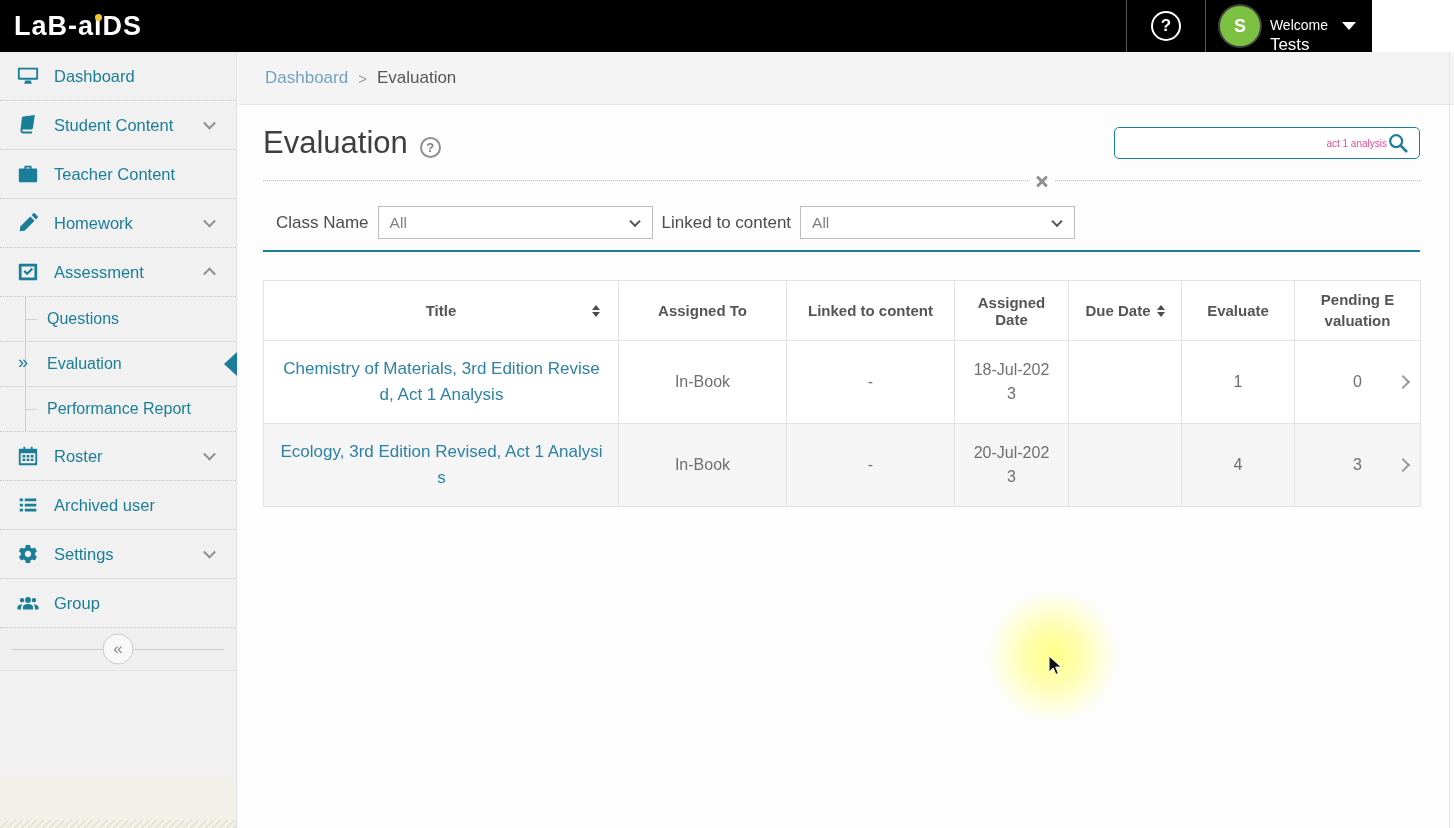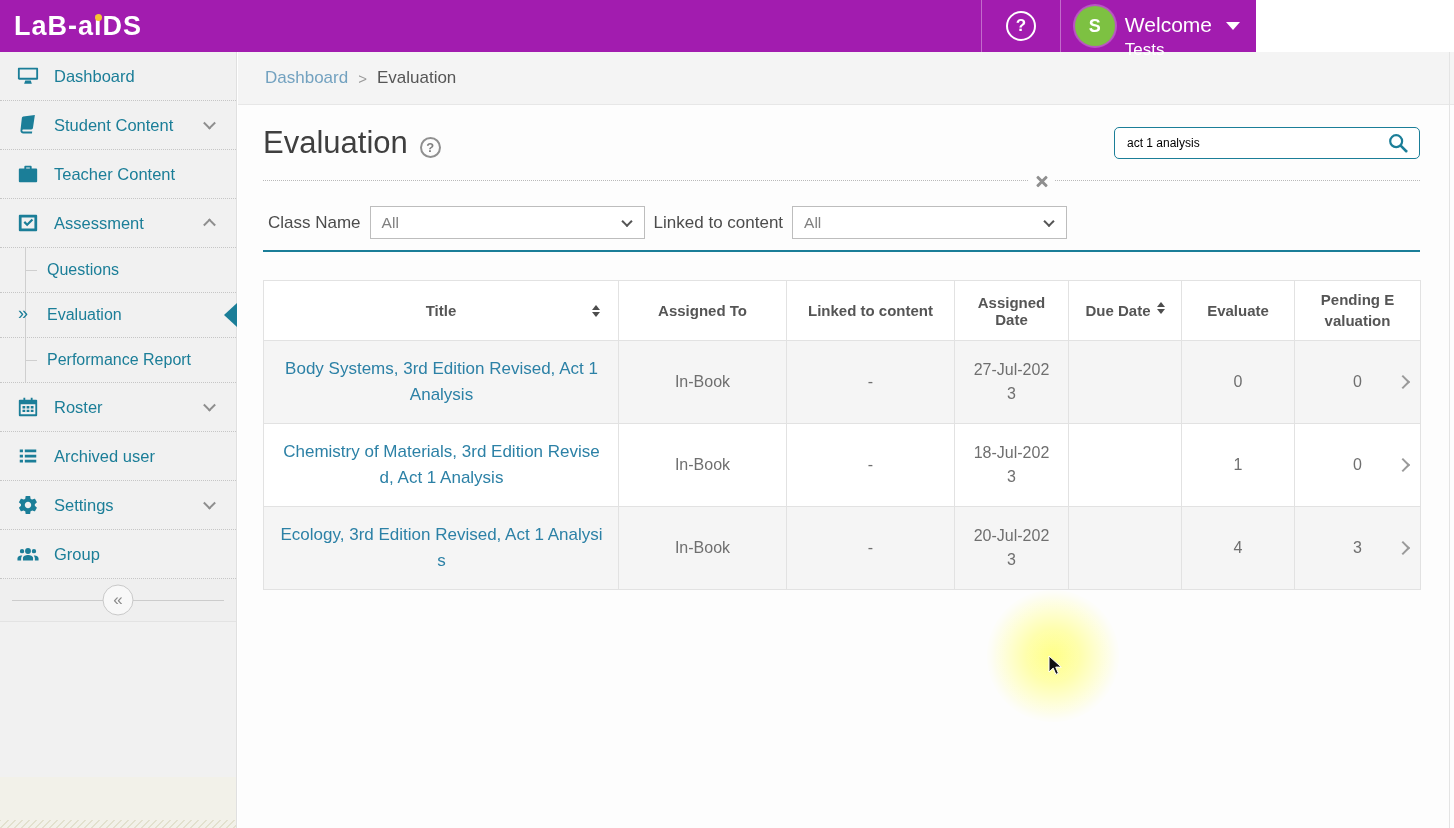--- a/index.html
+++ b/index.html
@@ -3,32 +3,32 @@
 <meta charset="utf-8">
 <style>
   * { margin:0; padding:0; box-sizing:border-box; }
   html,body { width:1454px; height:828px; }
   body {
     font-family:"Liberation Sans", sans-serif;
     background:#ffffff; position:relative; overflow:hidden; color:#555;
   }
 
   
-  .topbar{position:absolute;top:0;left:0;width:1256px;height:52px;background:#a21caf;display:flex;align-items:center;z-index:30;}
+  .topbar{position:absolute;top:0;left:0;width:1372px;height:52px;background:#000000;display:flex;align-items:center;z-index:30;}
   .logo{position:relative;margin-left:14px;color:#fff;font-weight:bold;font-size:27px;letter-spacing:1px;cursor:pointer;}
   .logo .logo-dot{position:absolute;left:81px;top:3px;width:7px;height:7px;border-radius:50%;background:#f5c531;}
   .topbar-right{margin-left:auto;display:flex;align-items:center;height:100%;}
   .tb-divider{width:1px;height:100%;background:rgba(255,255,255,0.35);}
   .help-wrap{width:78px;display:flex;justify-content:center;align-items:center;height:100%;cursor:pointer;}
   .help-circle{width:30px;height:30px;border:2px solid #fff;border-radius:50%;display:flex;align-items:center;justify-content:center;}
   .help-circle::before{content:"?";color:#fff;font-size:17px;font-weight:bold;}
   .user-wrap{display:flex;align-items:center;padding:0 16px 0 14px;height:100%;cursor:pointer;}
   .avatar{width:40px;height:40px;border-radius:50%;background:#7dc142;color:#fff;font-weight:bold;font-size:18px;display:flex;align-items:center;justify-content:center;box-shadow:0 0 0 2px rgba(255,255,255,0.25);}
   .welcome{color:#fff;margin-left:10px;line-height:1.25;}
-  .welcome .w1{font-size:21px;margin-top:20px;}
+  .welcome .w1{font-size:14px;margin-top:20px;}
   .welcome .w2{font-size:17px;}
   .caret-down{margin-left:14px;width:0;height:0;border-left:7px solid transparent;border-right:7px solid transparent;border-top:8px solid #fff;}
 
   
   .sidebar{position:absolute;top:52px;left:0;width:237px;height:776px;background:#f1f1f1;border-right:1px solid #e0e0e0;z-index:20;}
   .nav-item{display:flex;align-items:center;height:49px;padding:0 16px 0 17px;border-bottom:1px dotted #c6c6c6;position:relative;cursor:pointer;background:#f1f1f1;}
   .nav-icon{width:22px;height:22px;margin-right:15px;color:#1b7e98;flex:0 0 22px;display:flex;align-items:center;}
   .nav-icon svg{width:22px;height:22px;fill:#1b7e98;}
   .nav-label{font-size:16.5px;color:#1b7e98;white-space:nowrap;}
   .chev{width:9px;height:9px;border-right:2px solid #8e8e8e;border-bottom:2px solid #8e8e8e;position:absolute;right:22px;top:50%;}
@@ -55,45 +55,45 @@
   .bc-sep{color:#9a9a9a;font-size:15px;margin:0 10px;}
   .bc-sep::before{content:">";}
   .bc-current{color:#565656;font-size:17px;}
 
   .content{position:relative;padding:0 0 0 25px;width:1182px;}
   .title-row{margin-top:16px;height:44px;display:flex;align-items:center;justify-content:space-between;width:1157px;}
   .page-title{font-size:31px;font-weight:400;color:#3f3f3f;display:flex;align-items:center;}
   .title-help{width:21px;height:21px;border:2px solid #909090;border-radius:50%;margin-left:12px;margin-top:8px;display:flex;align-items:center;justify-content:center;cursor:pointer;}
   .title-help::before{content:"?";font-size:13px;font-weight:bold;color:#808080;}
   .search-box{width:306px;height:32px;border:1px solid #1b7e98;border-radius:5px;background:#fff;display:flex;align-items:center;padding:0 10px 0 12px;}
-  .search-box input{border:none;outline:none;flex:1;font-size:12px;color:#000000;font-family:"Liberation Sans",sans-serif;background:transparent;}
+  .search-box input{border:none;outline:none;flex:1;font-size:10px;color:#ec4899;font-family:"Liberation Sans",sans-serif;background:transparent;text-align:right;}
   .search-icon{width:22px;height:22px;cursor:pointer;flex:0 0 22px;}
 
   .sep-dotted{position:relative;margin-top:15px;width:1157px;border-top:1px dotted #b9b9b9;}
   .close-x{position:absolute;left:765px;top:-9px;width:26px;height:18px;background:#fdfdfd;cursor:pointer;}
   .close-x i{position:absolute;left:7px;top:8px;width:14px;height:3px;background:#8f8f8f;border-radius:1px;}
   .close-x i:first-child{transform:rotate(45deg);}
   .close-x i:last-child{transform:rotate(-45deg);}
 
   .tab-row{margin-top:25px;width:1157px;position:relative;height:46px;display:flex;align-items:flex-start;}
   .tab-row::after{content:"";position:absolute;left:0;right:0;bottom:0;height:2px;background:#1b7e98;}
   .tab{width:237px;height:46px;background:#1b7e98;border-radius:7px 7px 0 0;color:#fff;font-size:18px;font-weight:bold;display:flex;align-items:center;justify-content:center;cursor:pointer;}
-  .filters{display:flex;align-items:center;height:33px;margin-left:5px;}
+  .filters{display:flex;align-items:center;height:33px;margin-left:13px;}
   .f-label{font-size:17px;color:#4c4c4c;margin-right:9px;white-space:nowrap;}
   .select{width:275px;height:33px;border:1px solid #bdbdbd;background:#fff;display:flex;align-items:center;padding-left:11px;font-size:15.5px;color:#808080;position:relative;cursor:pointer;margin-right:9px;}
   .select .s-chev{position:absolute;right:13px;top:50%;width:8px;height:8px;border-right:2px solid #555;border-bottom:2px solid #555;transform:translateY(-70%) rotate(45deg);}
 
   
   table.grid{margin-top:28px;width:1157px;border-collapse:collapse;table-layout:fixed;}
   table.grid th, table.grid td{border:1px solid #e2e2e2;}
   table.grid th{height:60px;background:#fff;font-size:15px;font-weight:bold;color:#555;text-align:center;vertical-align:middle;padding:0 8px;}
   table.grid td{height:83px;font-size:16px;color:#6f6f6f;text-align:center;vertical-align:middle;}
   .col-title{width:355px;} .col-assigned{width:168px;} .col-linked{width:168px;}
   .col-adate{width:114px;} .col-ddate{width:113px;} .col-eval{width:113px;} .col-pend{width:126px;}
-  .th-flex{position:relative;display:flex;justify-content:center;}
+  .th-flex{position:relative;display:flex;align-items:center;justify-content:center;}
   .sort{display:inline-flex;flex-direction:column;gap:2px;margin-left:6px;}
   .sort.abs{position:absolute;right:10px;top:50%;transform:translateY(-50%);margin:0;}
   .sort .tri-up{width:0;height:0;border-left:4px solid transparent;border-right:4px solid transparent;border-bottom:5px solid #4d4d4d;}
   .sort .tri-down{width:0;height:0;border-left:4px solid transparent;border-right:4px solid transparent;border-top:5px solid #4d4d4d;}
   .th-wrap{display:inline-block;max-width:74px;word-break:break-all;line-height:1.35;text-align:center;}
   td.cell-title{text-align:left;padding:0 13px 0 14px;background:inherit;}
   .title-link{color:#2c81a6;font-size:17px;line-height:1.55;word-break:break-all;cursor:pointer;}
   td.cell-date{word-break:break-all;padding:0 15px;line-height:1.5;}
   tr.r-odd td{background:#f5f5f5;}
   tr.r-even td{background:#ffffff;}
@@ -157,20 +157,29 @@
   <div class="nav-item">
     <span class="nav-icon">
       <svg viewBox="0 0 24 24">
           <path d="M9 3h6c.6 0 1 .4 1 1v2h5c.6 0 1 .4 1 1v13c0 .6-.4 1-1 1H3c-.6 0-1-.4-1-1V7c0-.6.4-1 1-1h5V4c0-.6.4-1 1-1zm1 3h4V5h-4v1z" fill-rule="evenodd"></path>
         </svg>
     </span>
     <span class="nav-label">Teacher Content</span>
   </div>
 
 
+  <div class="nav-item">
+    <span class="nav-icon">
+      <svg viewBox="0 0 24 24">
+          <path d="M14.5 4.8l4.7 4.7L8.3 20.4 3 21l.6-5.3L14.5 4.8zm1.4-1.4l2-2c.4-.4 1-.4 1.4 0l3.3 3.3c.4.4.4 1 0 1.4l-2 2-4.7-4.7z"></path>
+        </svg>
+    </span>
+    <span class="nav-label">Homework</span>
+    <span class="chev down"></span>
+  </div>
 
   <div class="nav-item">
     <span class="nav-icon">
       <svg viewBox="0 0 24 24">
           <path d="M3 3h18c.6 0 1 .4 1 1v16c0 .6-.4 1-1 1H3c-.6 0-1-.4-1-1V4c0-.6.4-1 1-1zm2 3v12h14V6H5zm2.1 5.6l1.7-1.7 2.3 2.3 4.9-4.9 1.7 1.7-6.6 6.6-4-4z" fill-rule="evenodd"></path>
         </svg>
     </span>
     <span class="nav-label">Assessment</span>
     <span class="chev up"></span>
   </div>
@@ -315,32 +324,20 @@
                   <i class="tri-up"></i>
                   <i class="tri-down"></i>
                 </span>
             </span>
           </th>
           <th><span>Evaluate</span></th>
           <th><span class="th-wrap">Pending Evaluation</span></th>
         </tr>
       </thead>
       <tbody>
-        <tr class="r-odd">
-          <td class="cell-title"><span class="title-link">Body Systems, 3rd Edition Revised, Act 1 Analysis</span></td>
-          <td>In-Book</td>
-          <td>-</td>
-          <td class="cell-date">27-Jul-2023</td>
-          <td></td>
-          <td>0</td>
-          <td class="cell-pend">
-            <span>0</span>
-            <span class="row-chev"></span>
-          </td>
-        </tr>
         <tr class="r-even">
           <td class="cell-title"><span class="title-link">Chemistry of Materials, 3rd Edition Revised, Act 1 Analysis</span></td>
           <td>In-Book</td>
           <td>-</td>
           <td class="cell-date">18-Jul-2023</td>
           <td></td>
           <td>1</td>
           <td class="cell-pend">
             <span>0</span>
             <span class="row-chev"></span>

